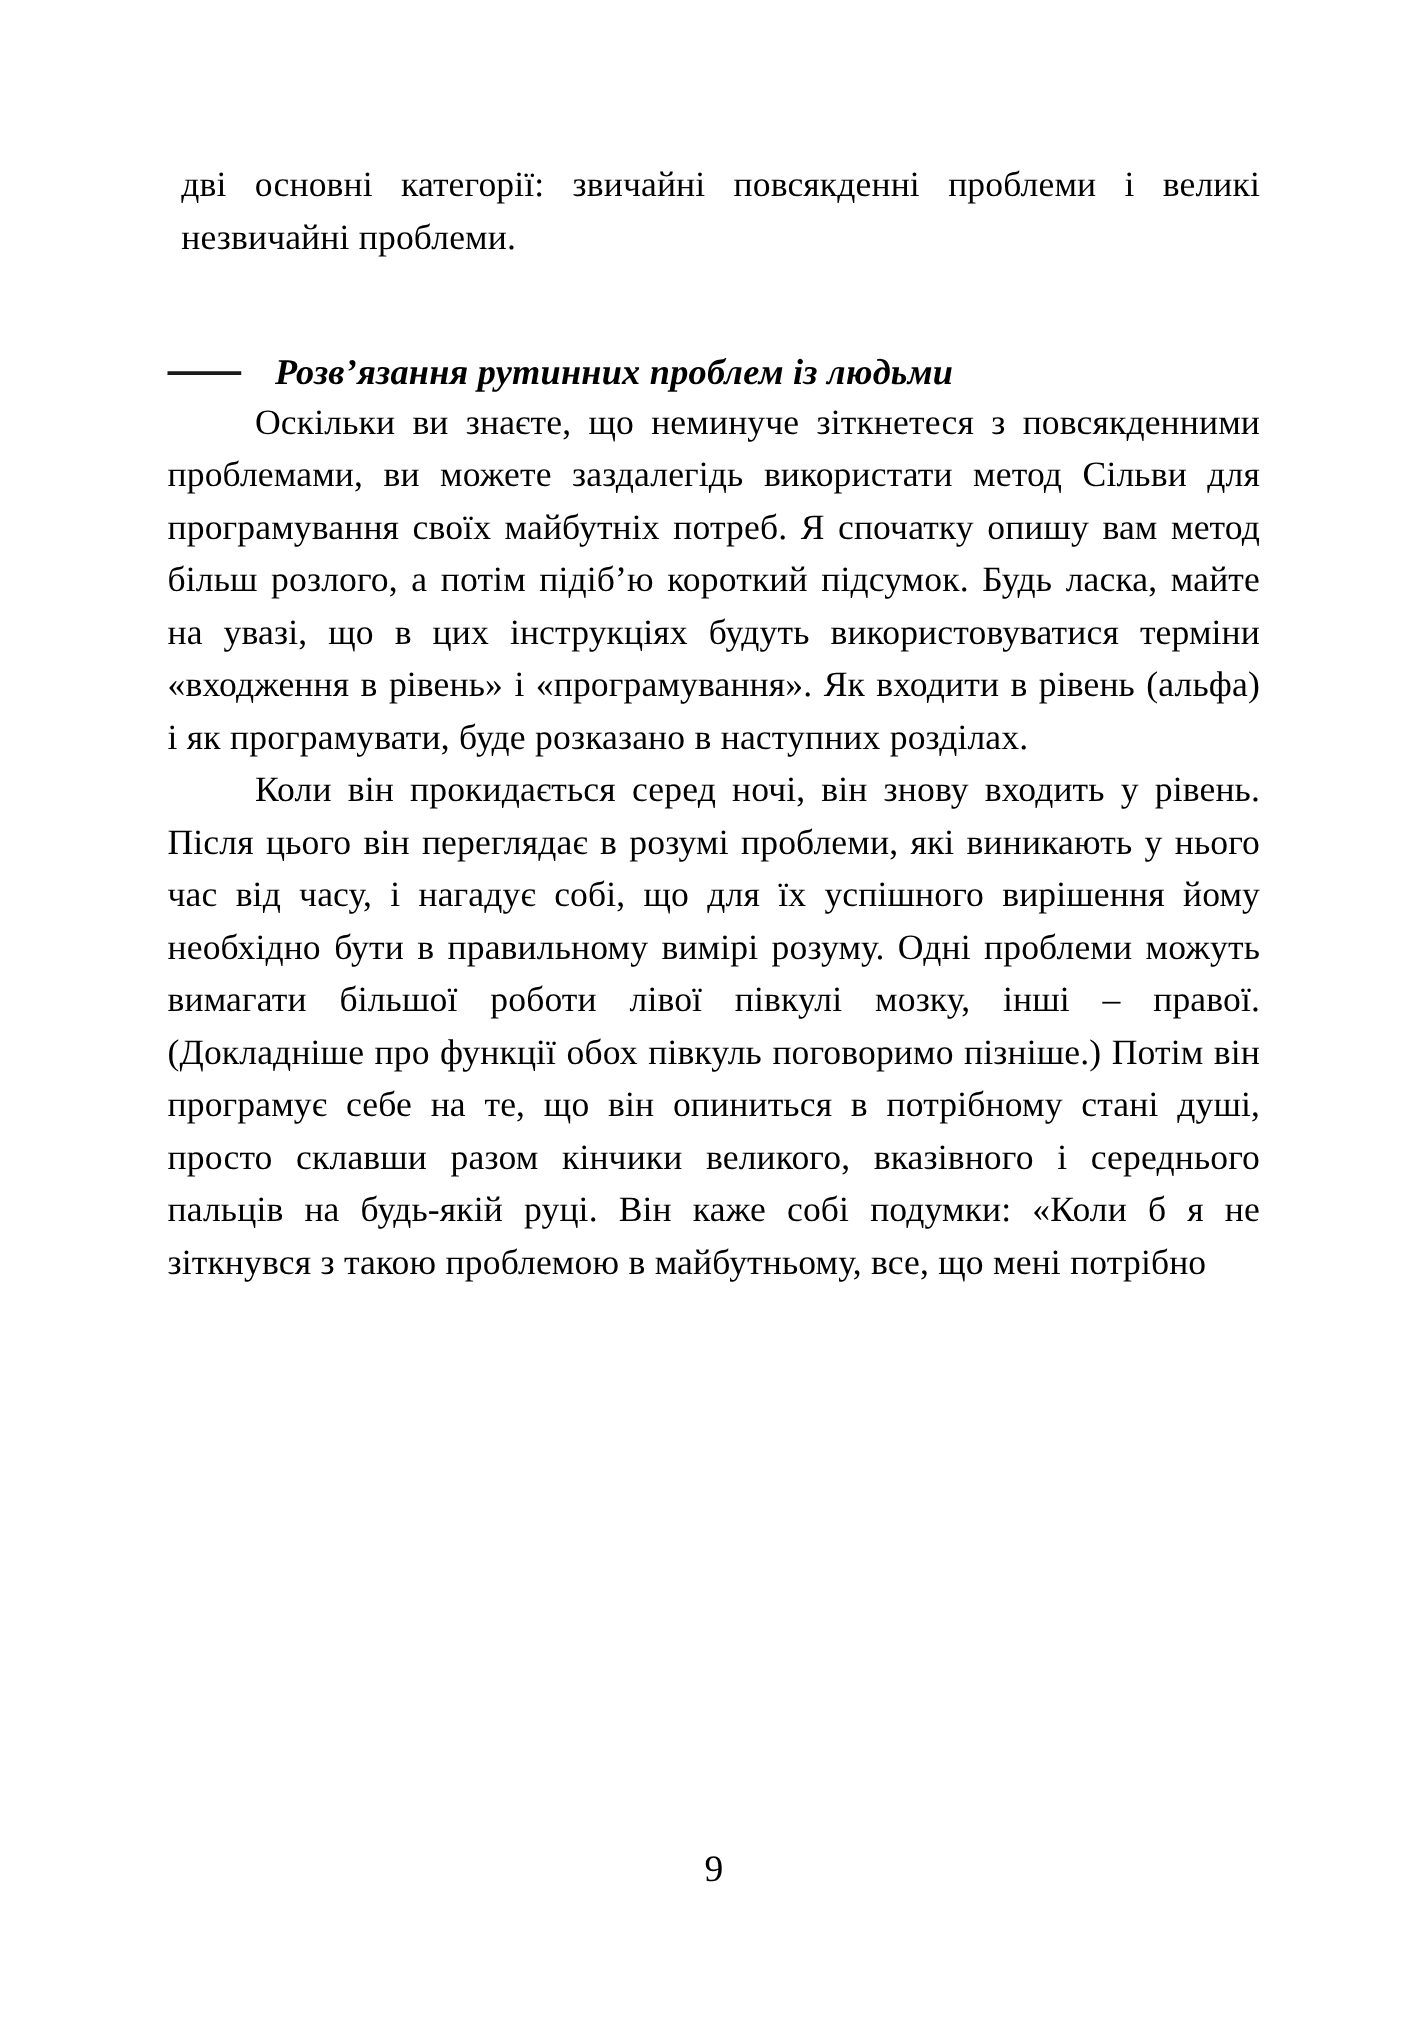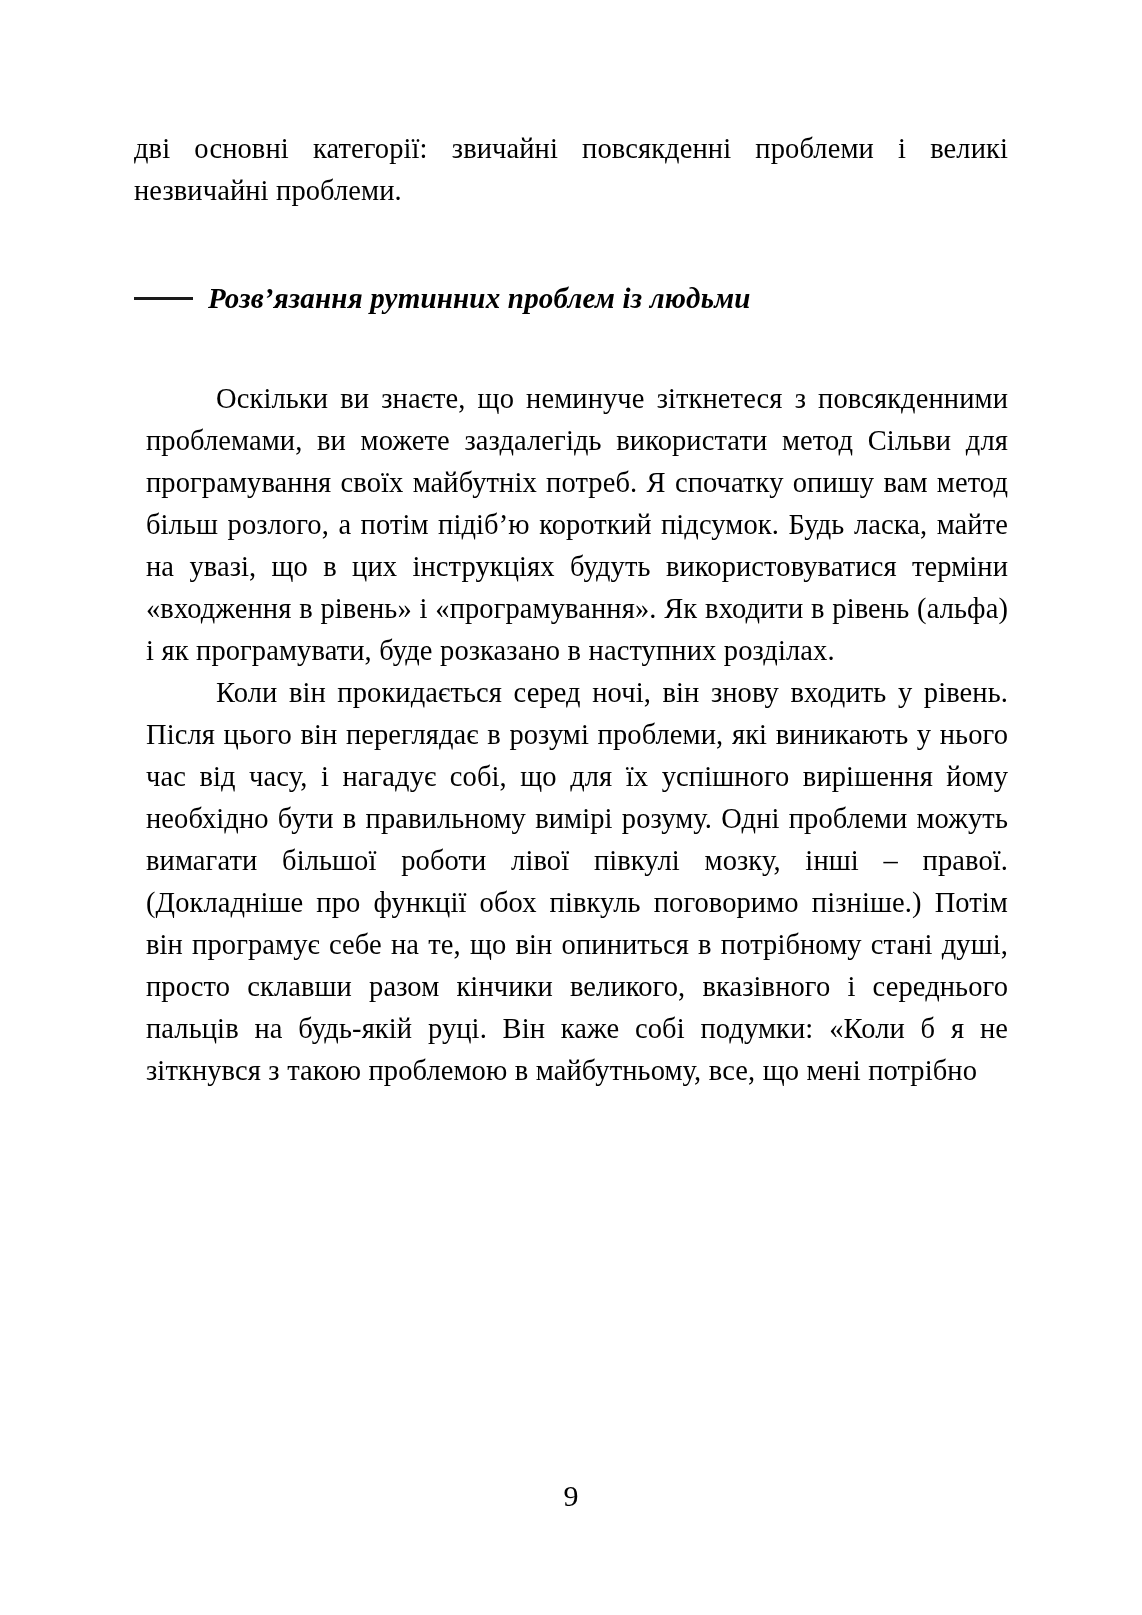--- a/index.html
+++ b/index.html
@@ -40,39 +40,39 @@
     line-height: 42px;
     text-align: justify;
     text-justify: inter-word;
     letter-spacing: 0.1px;
     word-spacing: 0.2px;
     hyphens: manual;
   }
 
   p.para.indent {
     text-indent: 70px;
-    margin-left: 12px;
   }
 
   p.continuation {
     text-indent: 0;
+    margin-left: 11px;
   }
 
   
   p.para + p.para {
     margin-top: 0px;
   }
 
   .section-heading {
     position: relative;
     margin-top: 66px;
-    margin-bottom: 60px;
     display: flex;
     align-items: center;
     height: 40px;
+    gap: 12px;
   }
 
   .heading-rule {
     display: inline-block;
     width: 59px;
     height: 3px;
     background: #1a1a1a;
     flex: 0 0 auto;
     margin-right: 15px;
     margin-left: 0px;

